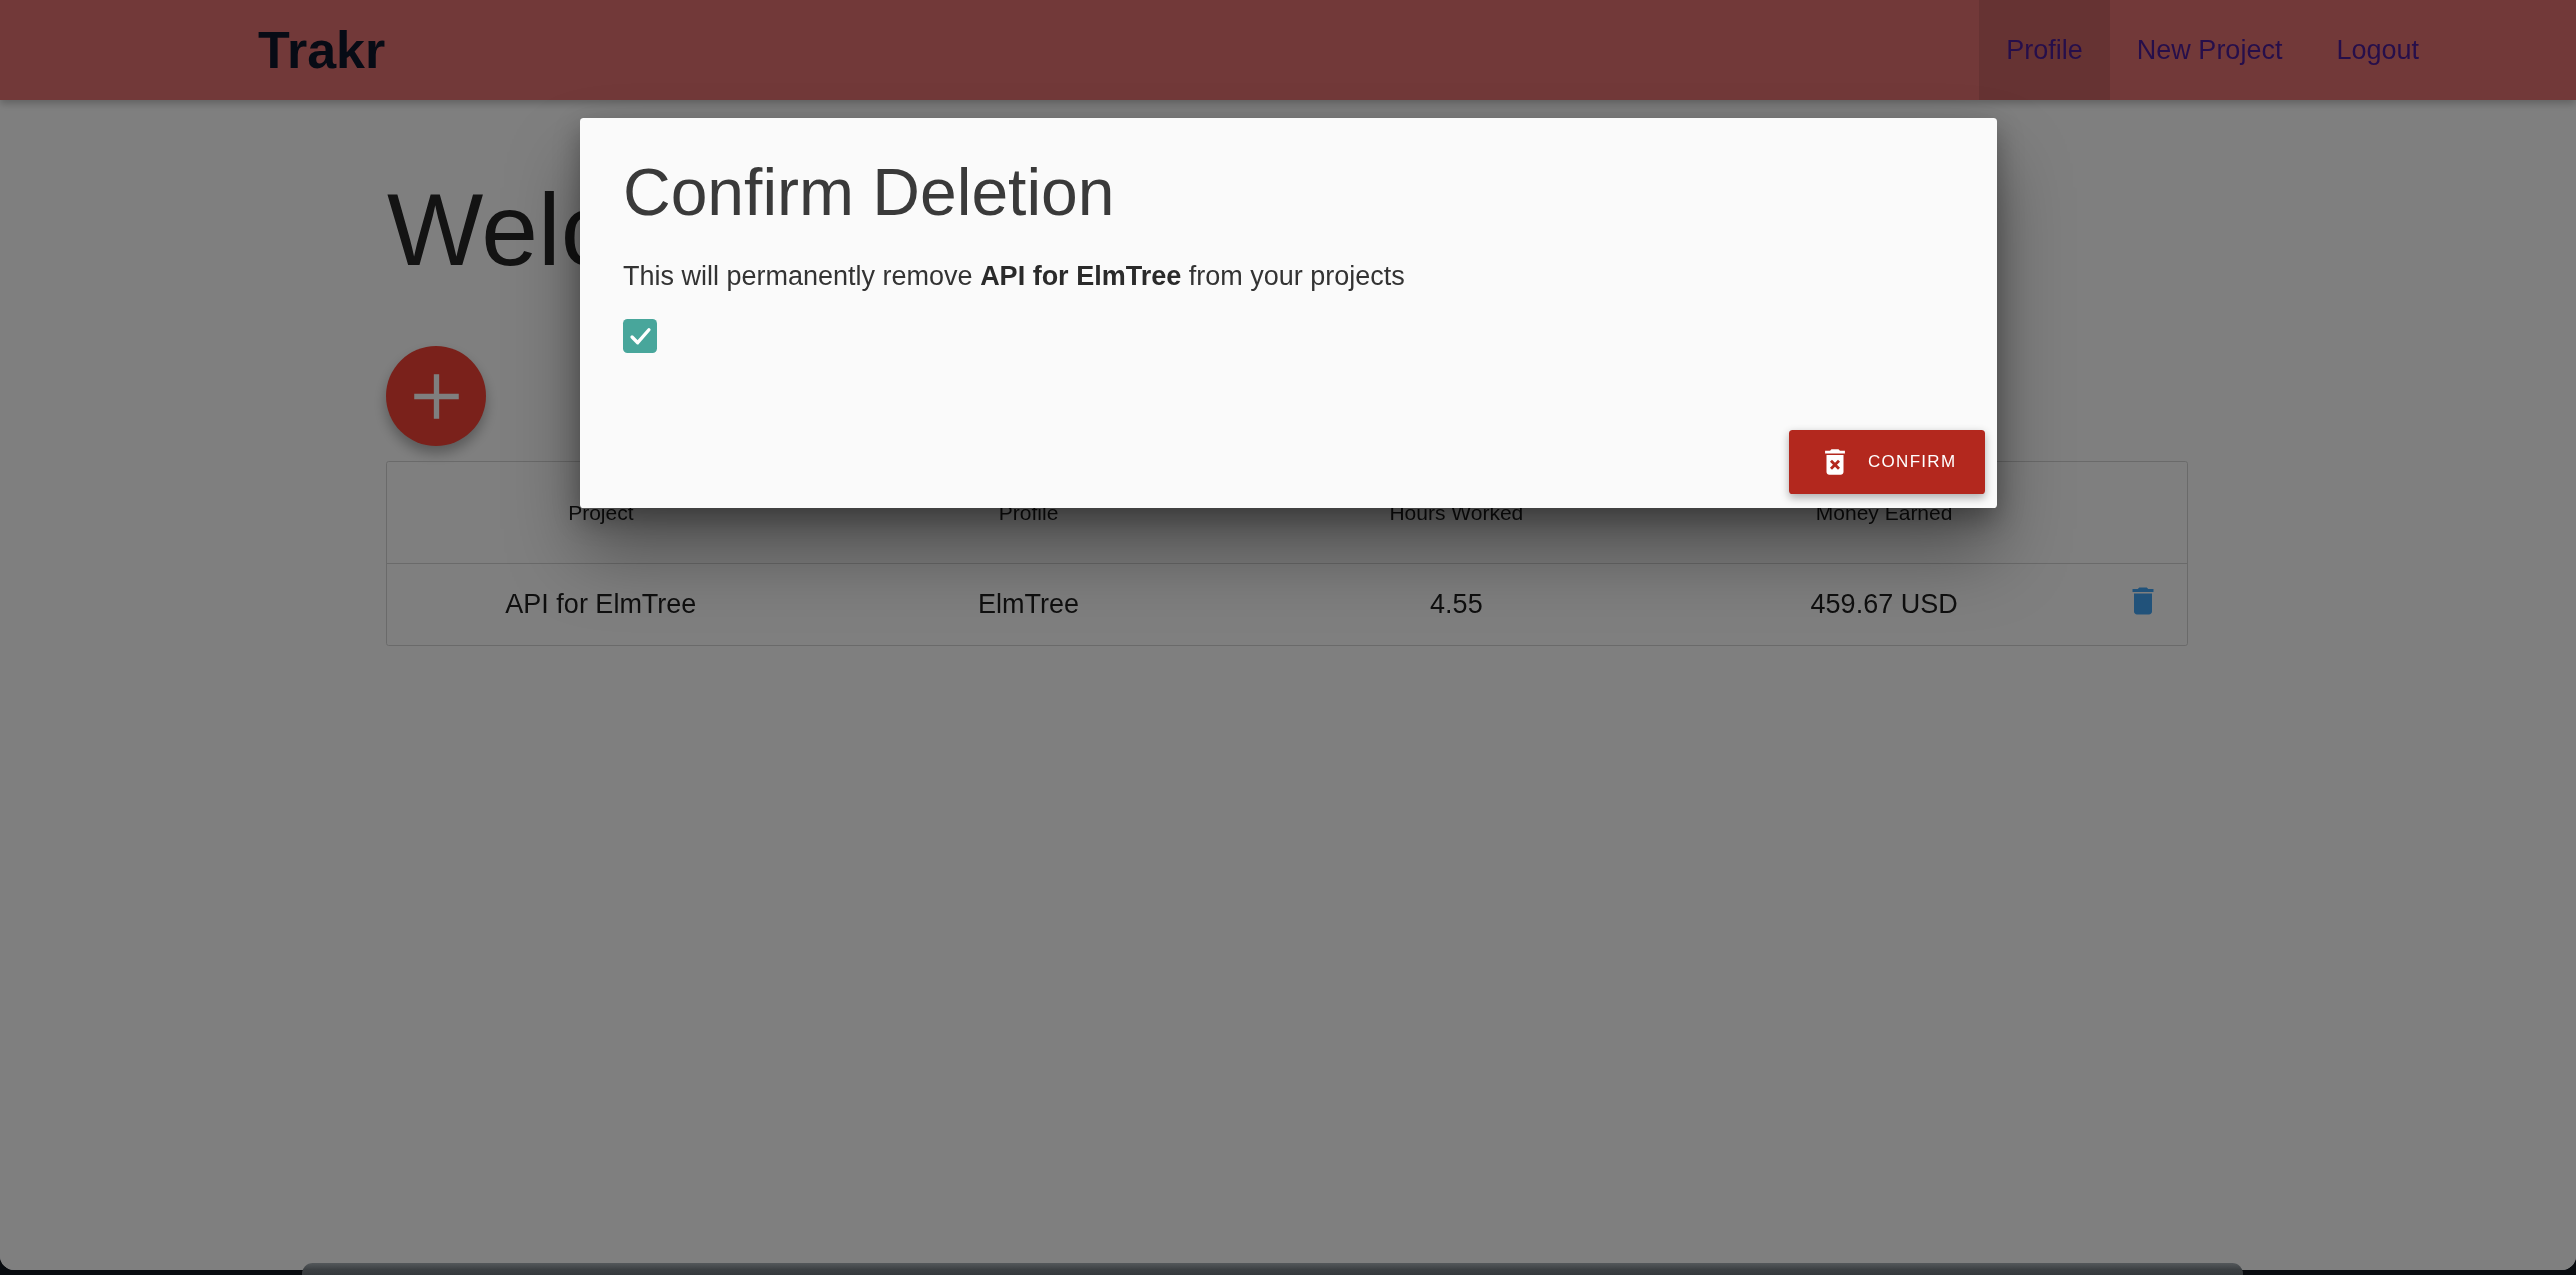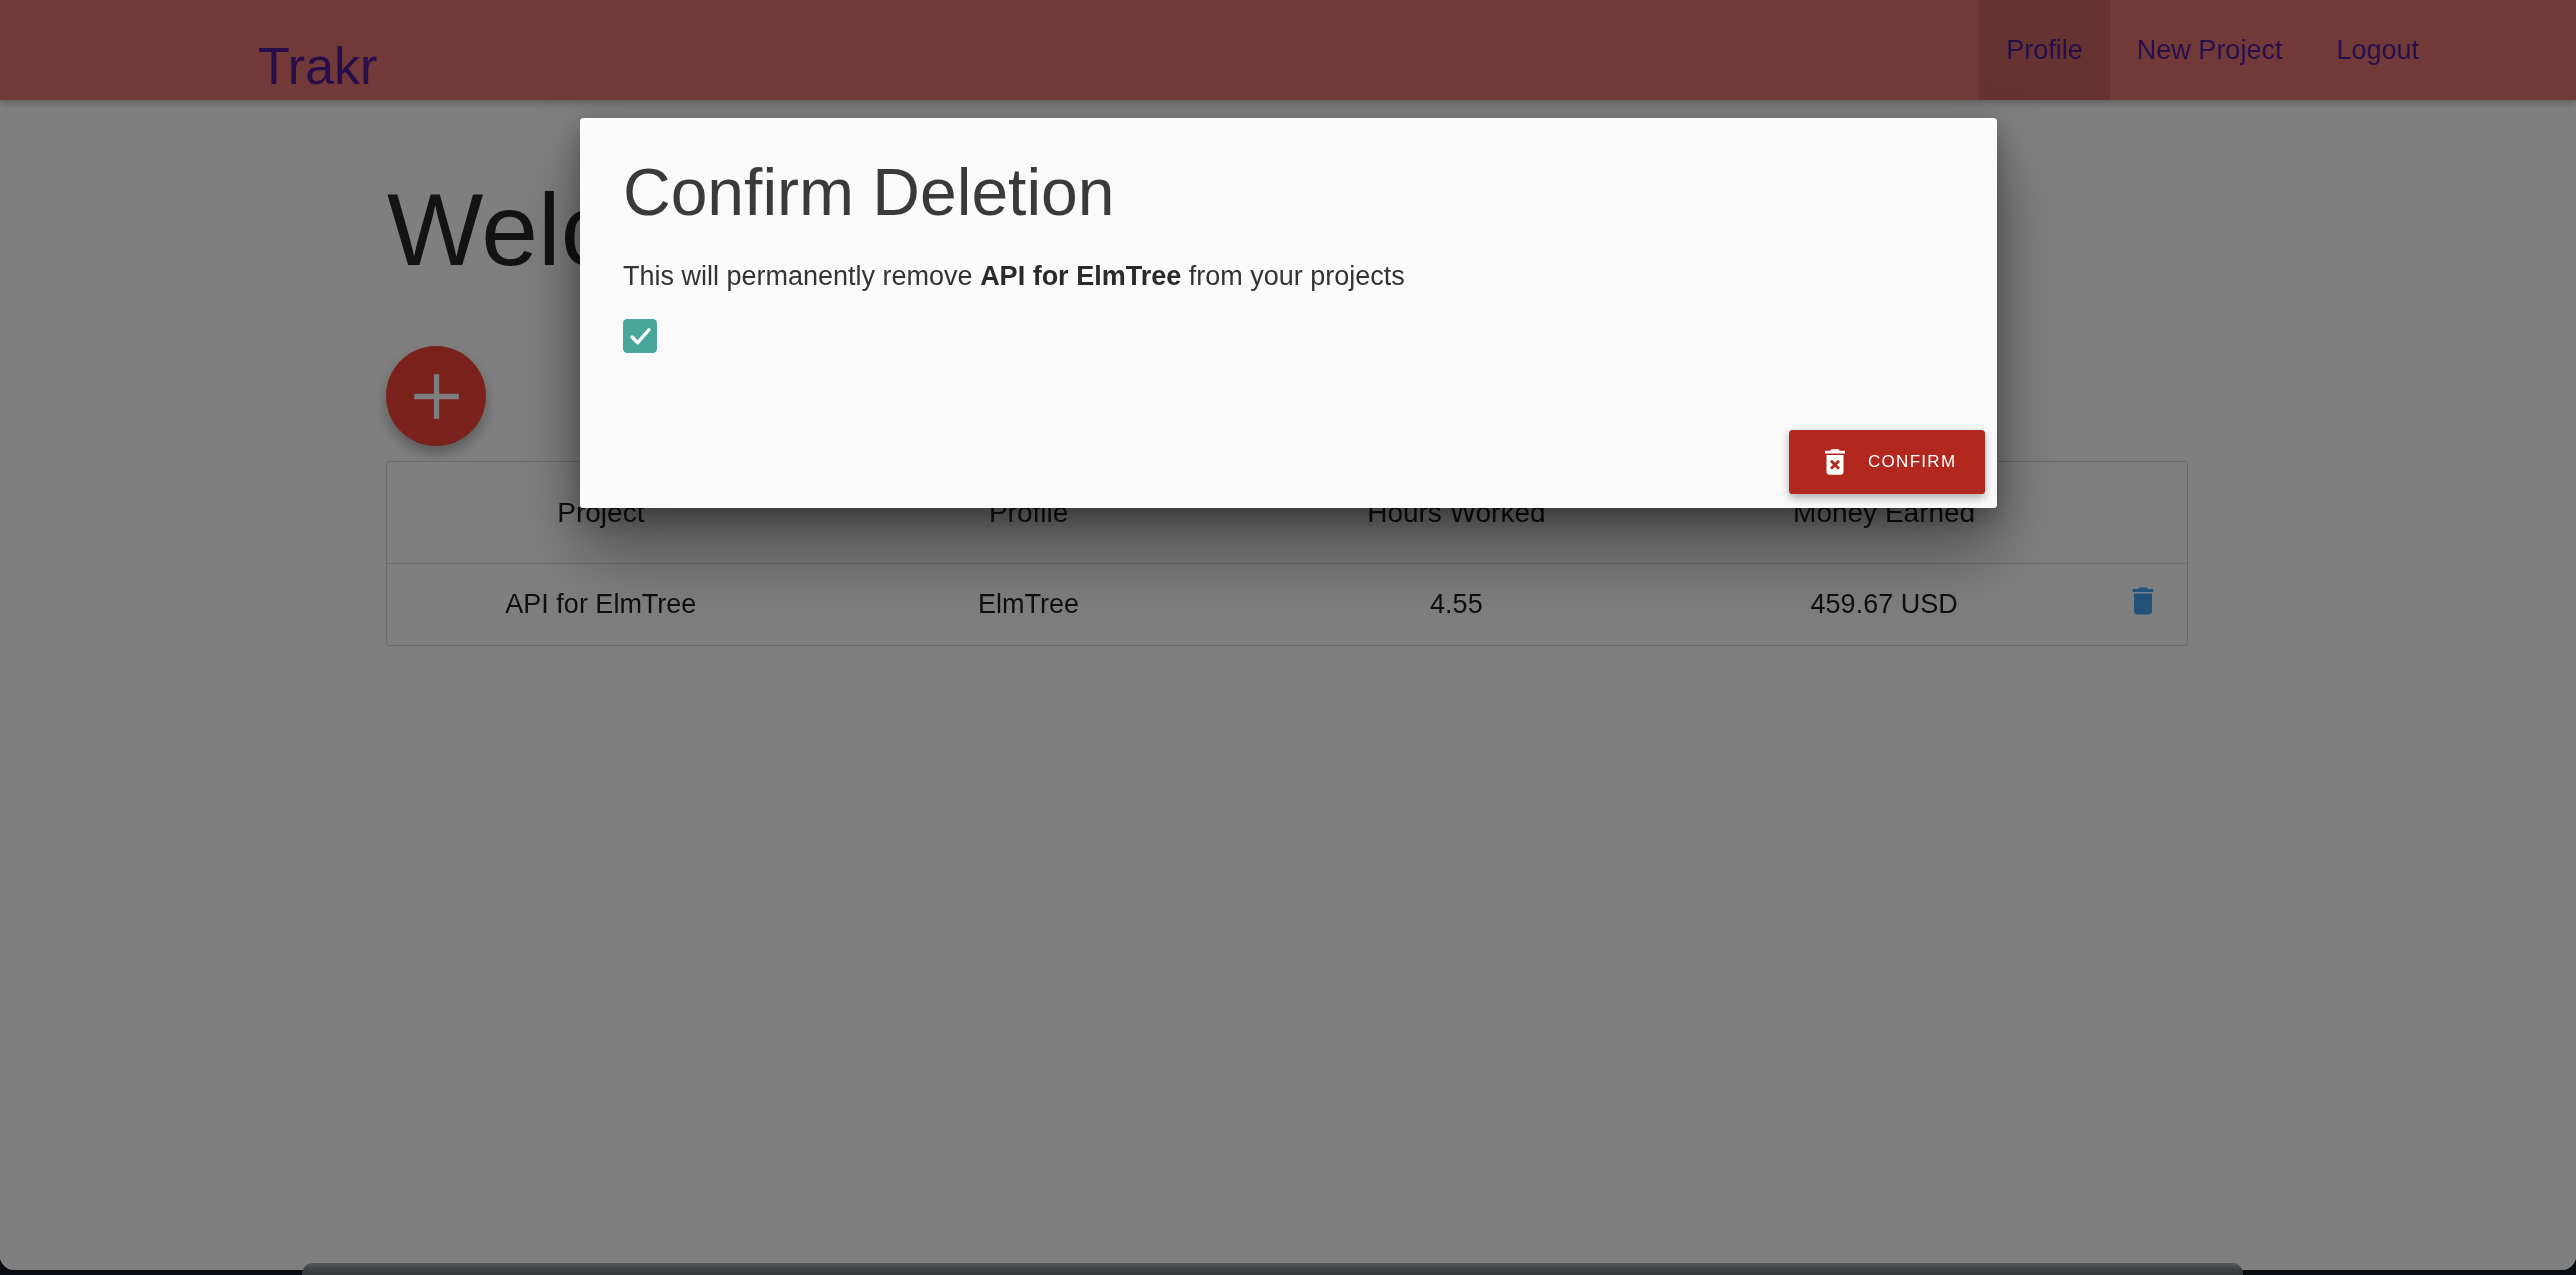--- a/index.html
+++ b/index.html
@@ -26,22 +26,22 @@
     background:#ffffff;border-radius:0 0 14.3px 14.3px;overflow:hidden;
   }
 
   
   .nav{
     position:absolute;top:0;left:0;width:100%;height:100px;
     background:var(--nav-bg,#e57373);
     box-shadow:0 3.6px 7.2px rgba(0,0,0,0.22);
   }
   .brand{
-    position:absolute;left:258px;top:16px;height:100px;line-height:100px;
-    font-size:52px;color:#4c1d95;text-decoration:none;
+    position:absolute;left:258px;top:0;height:100px;line-height:100px;
+    font-size:52px;color:#0f172a;text-decoration:none;font-weight:bold;
   }
   .nav-links{
     position:absolute;right:130px;top:0;height:100px;margin:0;padding:0;
     list-style:none;display:flex;
   }
   .nav-links li{height:100px;}
   .nav-links a{
     display:block;height:100px;line-height:100px;padding:0 27px;
     font-size:27px;color:#4c1d95;text-decoration:none;
   }
@@ -61,21 +61,21 @@
 
   
   .projects-table{
     position:absolute;left:386px;top:461px;width:1802px;
     border:0.9px solid #d4d4d4;border-radius:2.7px;
     border-collapse:separate;border-spacing:0;table-layout:fixed;
   }
   .projects-table th,.projects-table td{
     text-align:center;color:#1e1e1e;font-weight:400;padding:0;
   }
-  .projects-table th{height:102px;font-size:28px;border-bottom:0.9px solid #d4d4d4;}
+  .projects-table th{height:102px;font-size:21px;border-bottom:0.9px solid #d4d4d4;}
   .projects-table td{height:81px;font-size:27px;}
   .col-icon{width:89px;}
   .row-delete-btn{
     background:none;border:none;cursor:pointer;padding:0;margin:0;
     display:inline-flex;align-items:center;justify-content:center;
   }
 
   
   .overlay{
     position:absolute;top:0;left:0;width:100%;height:100%;

